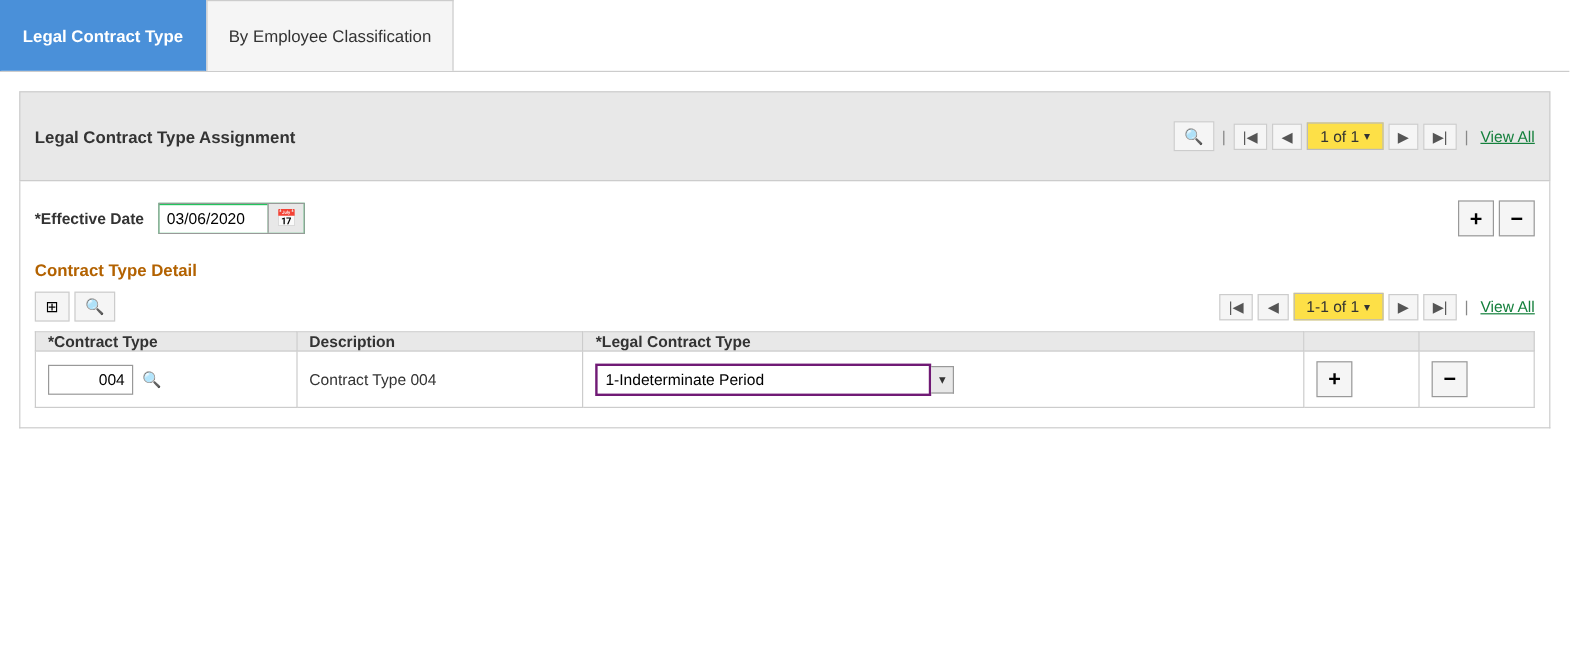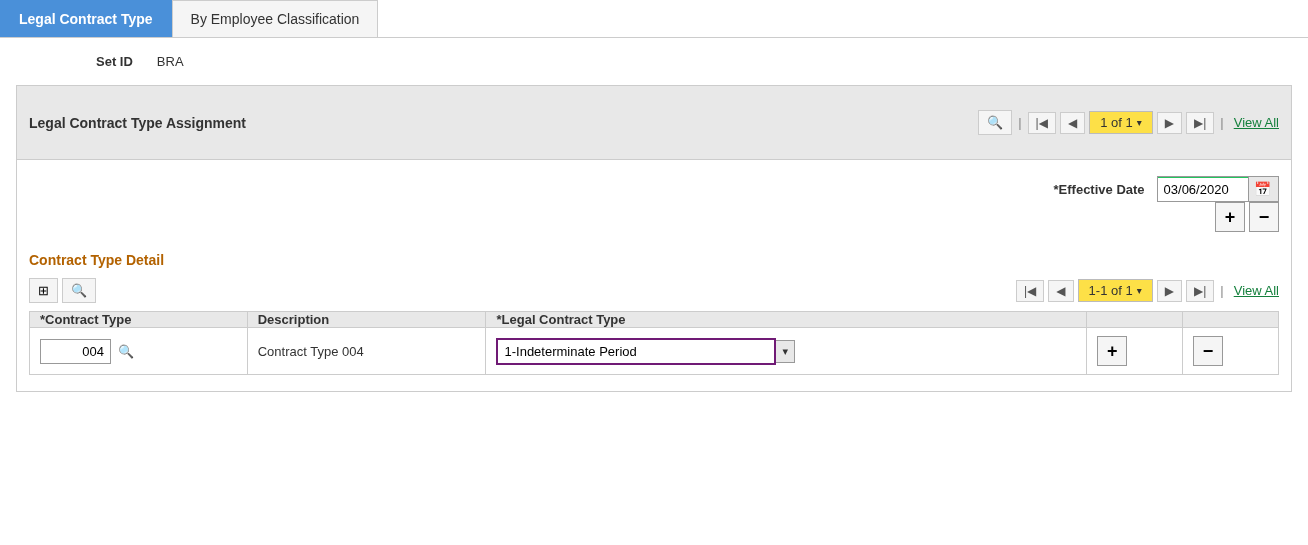--- a/index.html
+++ b/index.html
@@ -1,21 +1,21 @@
 <!DOCTYPE html>
 <html><head>
   <meta charset="utf-8">
   <style>
     * { box-sizing: border-box; margin: 0; padding: 0; }
     body { font-family: Arial, sans-serif; font-size: 13px; background: #fff; color: #333; }
 
     
     .tabs { display: flex; border-bottom: 1px solid #ccc; }
     .tab {
-      padding: 10px 18px;
+      padding: 21px 18px;
       cursor: pointer;
       border: 1px solid #ccc;
       border-bottom: none;
       background: #f5f5f5;
       font-size: 14px;
       font-weight: normal;
       color: #333;
     }
     .tab.active {
       background: #4a90d9;
@@ -96,24 +96,23 @@
 
     
     .form-area {
       border: 1px solid #ccc;
       border-top: none;
       padding: 16px 12px;
     }
 
     .effective-date-row {
       display: flex;
-      align-items: flex-end;
+      align-items: center;
       justify-content: space-between;
       margin-bottom: 20px;
-      flex-direction: column;
     }
     .effective-date-left {
       display: flex;
       align-items: center;
       gap: 12px;
     }
     .field-label { font-weight: bold; font-size: 13px; }
     .date-input-wrap {
       display: flex;
       align-items: center;
@@ -235,24 +234,20 @@
 </head>
 <body>
 
 <div class="tabs">
   <div class="tab active">Legal Contract Type</div>
   <div class="tab">By Employee Classification</div>
 </div>
 
 <div class="content">
 
-  <div class="set-id-row">
-    <span class="set-id-label">Set ID</span>
-    <span class="set-id-value">BRA</span>
-  </div>
 
   <div class="section-header">
     <span class="section-title">Legal Contract Type Assignment</span>
     <div class="pagination">
       <button class="search-icon-btn">
         <span>🔍</span>
       </button>
       <span class="pag-sep">|</span>
       <button class="pag-btn">
         <span>|◀</span>

